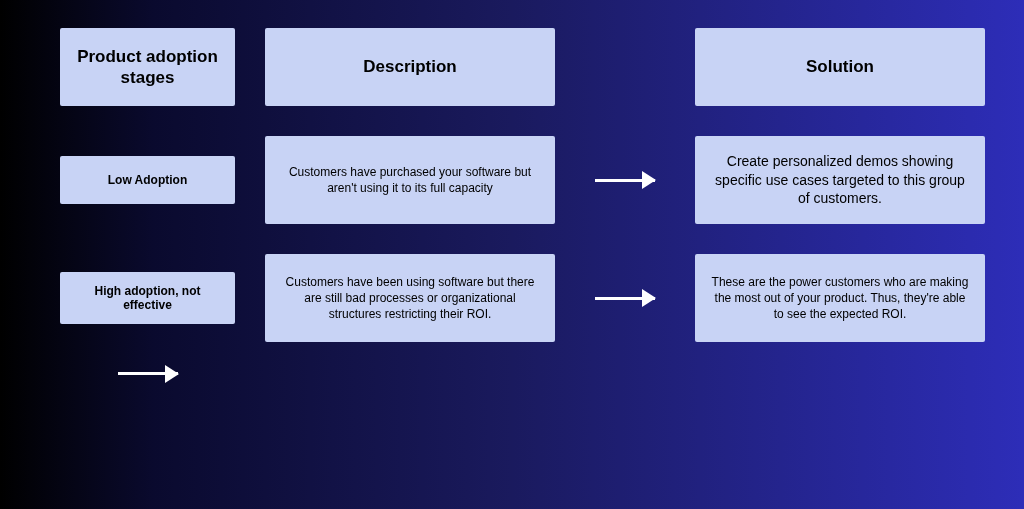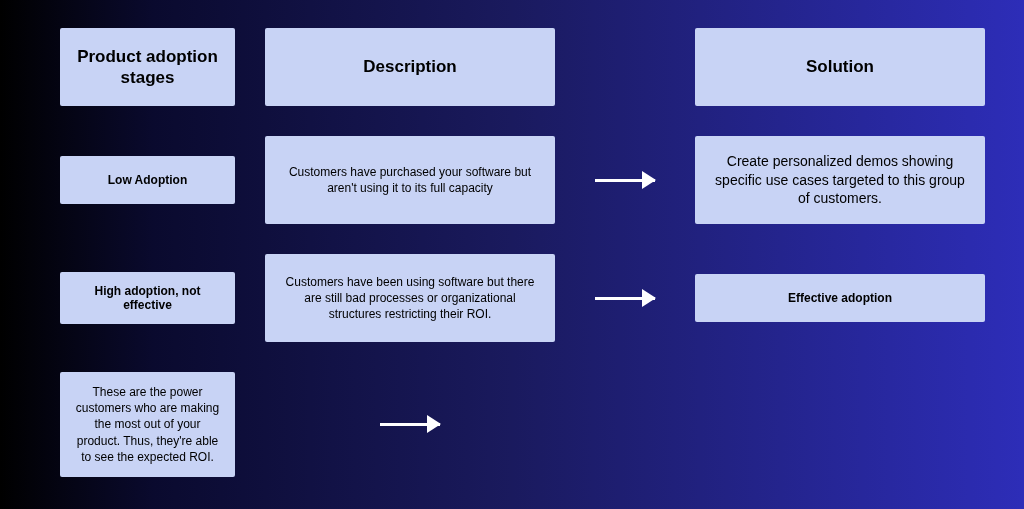--- a/index.html
+++ b/index.html
@@ -113,23 +113,20 @@
   </div>
   <div class="cell body-cell">
     <div class="desc-text">Customers have been using software but there are still bad processes or organizational structures restricting their ROI.</div>
   </div>
   <div class="arrow-slot">
     <div class="arrow-line">
         <div class="arrow-head"></div>
       </div>
   </div>
 
-  <div class="cell stage-cell">
-    <div class="stage-label">Effective adoption</div>
-  </div>
   <div class="cell body-cell">
     <div class="desc-text">These are the power customers who are making the most out of your product. Thus, they're able to see the expected ROI.</div>
   </div>
   <div class="arrow-slot">
     <div class="arrow-line">
         <div class="arrow-head"></div>
       </div>
   </div>
 
 </div>

